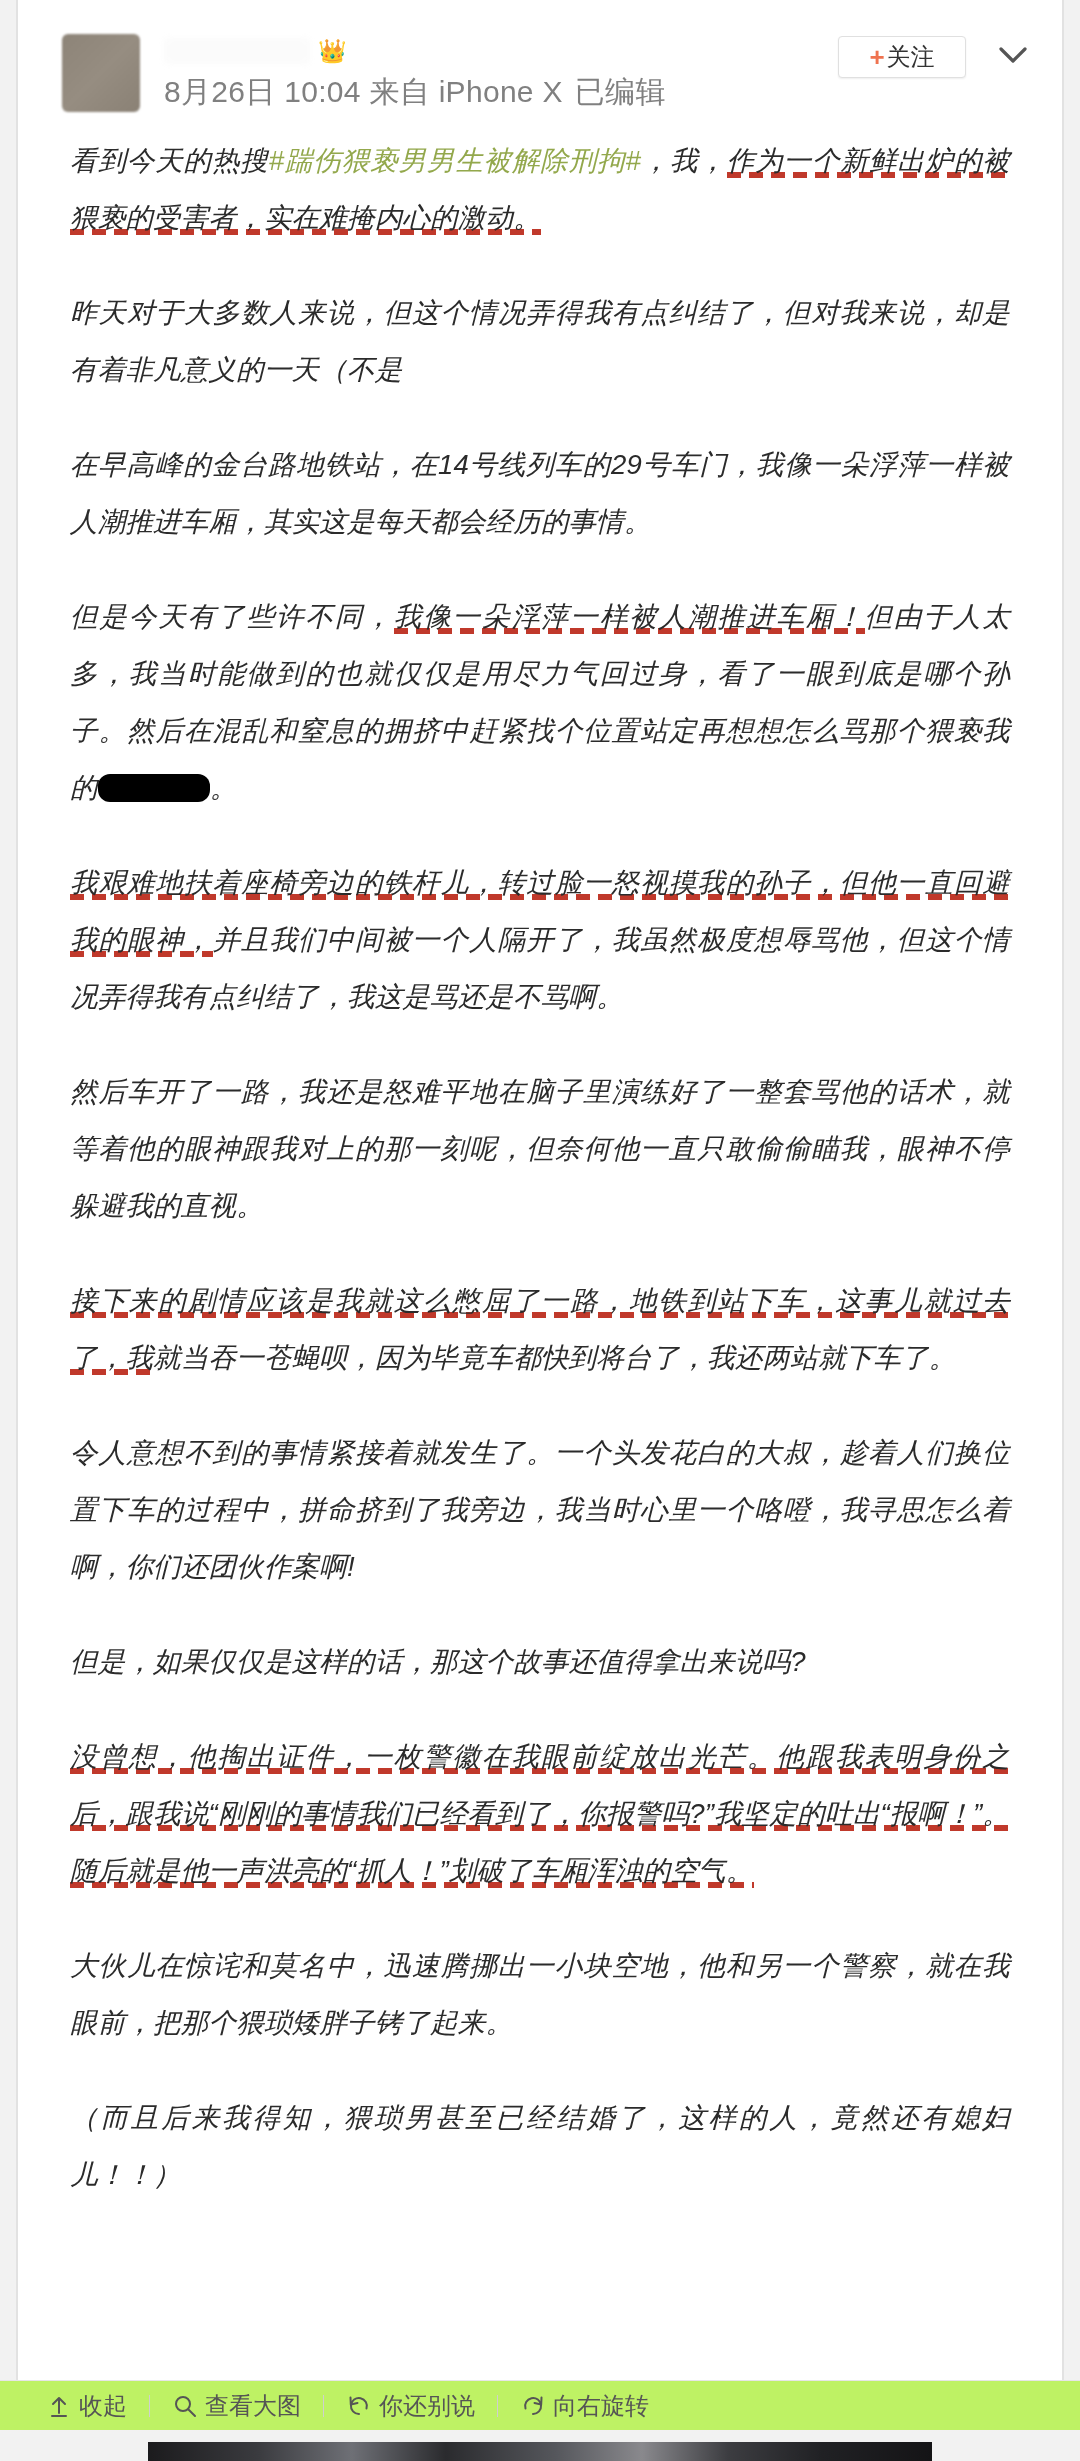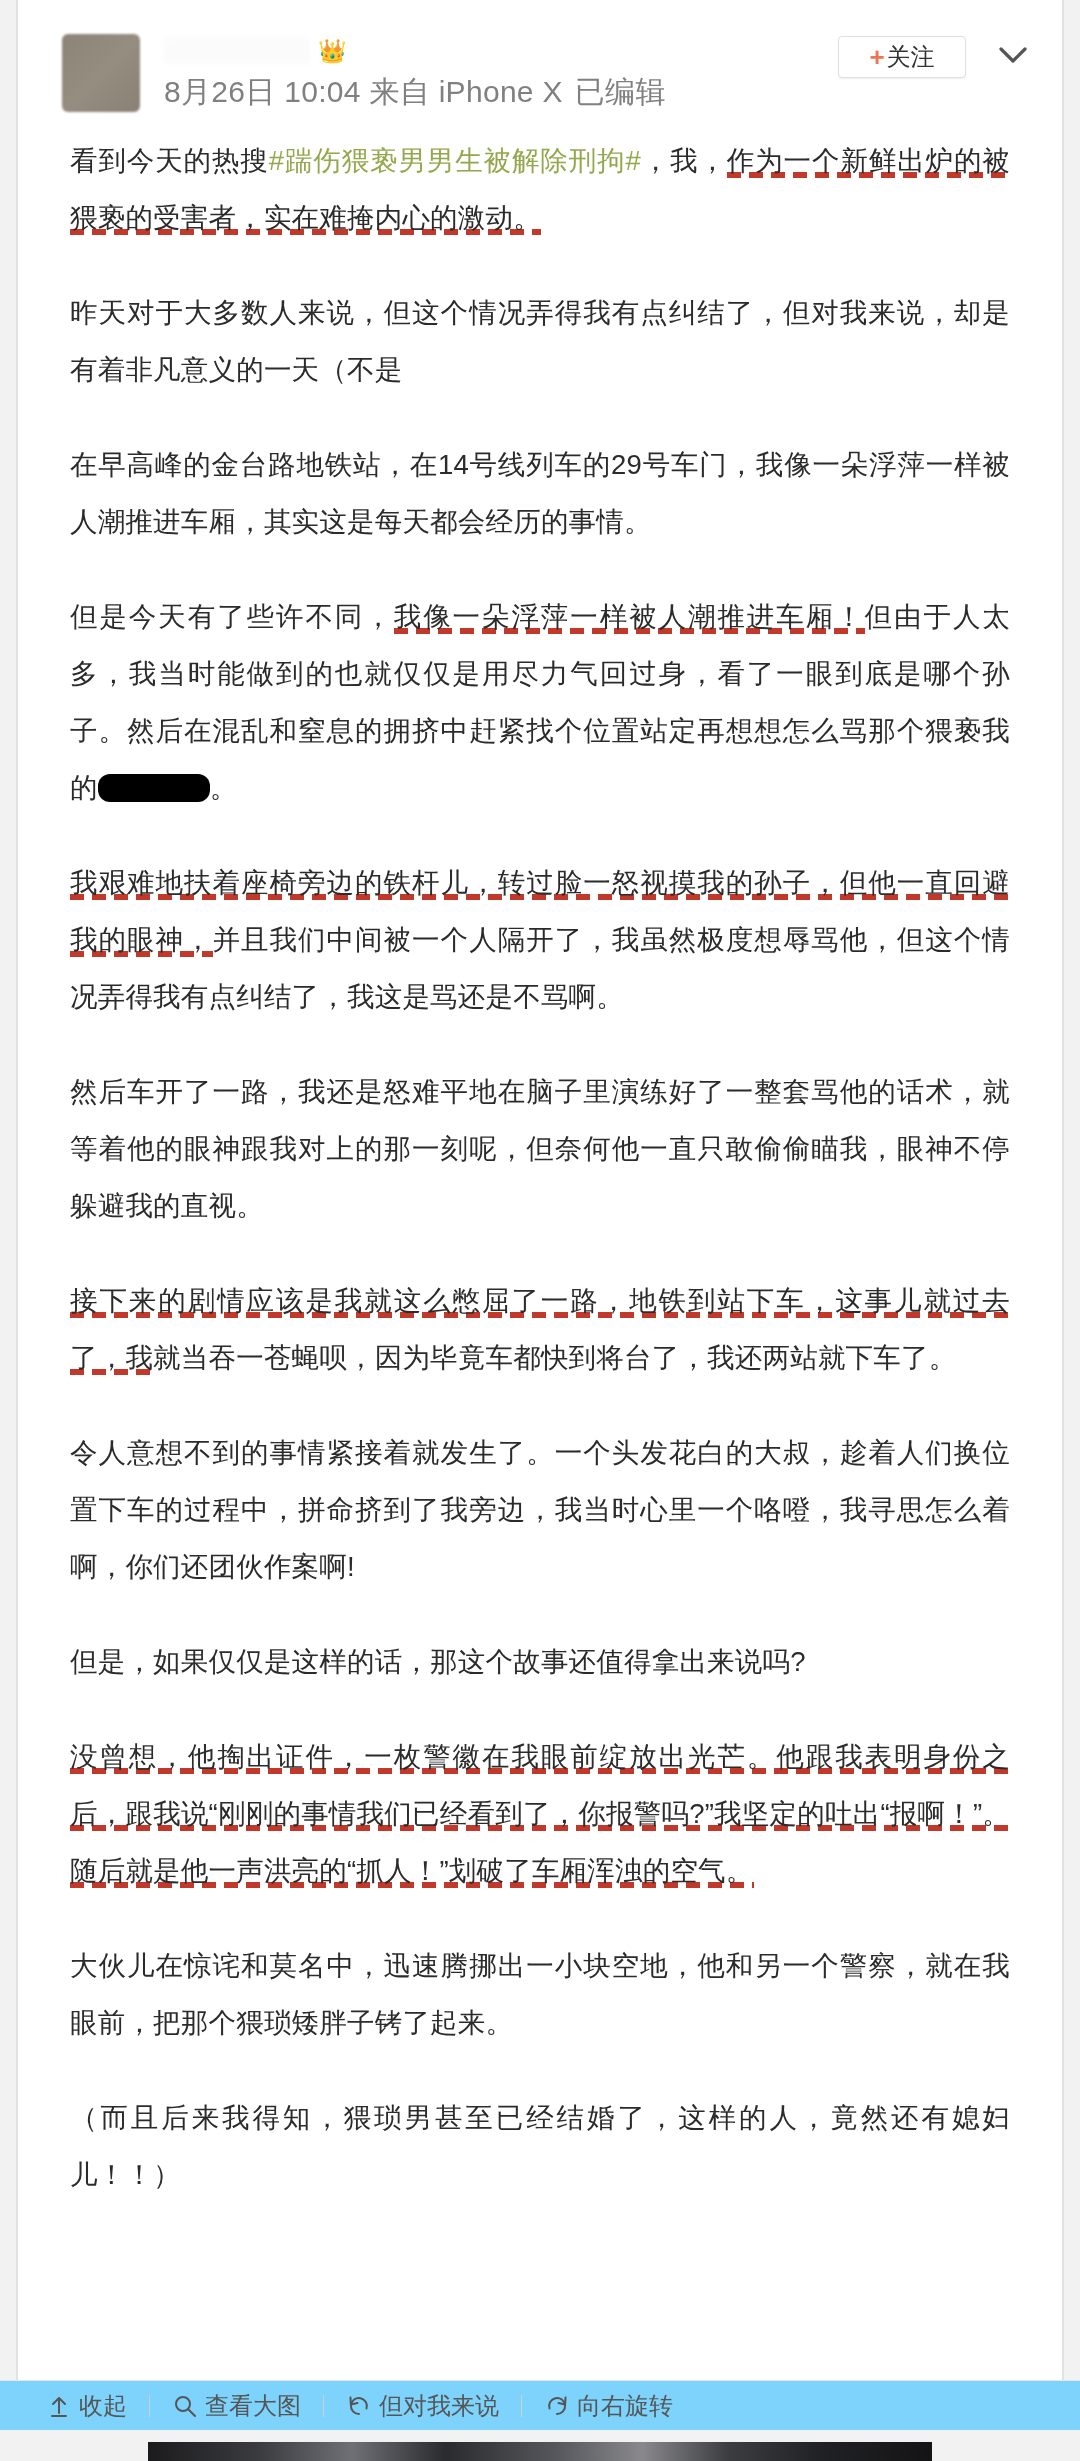--- a/index.html
+++ b/index.html
@@ -151,20 +151,21 @@
     font-size: 27.5px;
     line-height: 57px;
     color: #2b2b2b;
     letter-spacing: 0.2px;
   }
 
   .para {
     margin-bottom: 38px;
     position: relative;
     text-align: justify;
+    font-style: italic;
   }
   .para:last-child { margin-bottom: 0; }
 
   .hashtag { color: #93a84c; }
 
   
   .mk {
     position: relative;
     background-image: linear-gradient(to right, #c0392b 0 14px, transparent 14px 22px);
     background-repeat: repeat-x;
@@ -184,21 +185,21 @@
     vertical-align: -5px;
   }
 
   
   .toolbar {
     position: absolute;
     left: 0;
     bottom: 31px;
     width: 1080px;
     height: 50px;
-    background: #7dd3fc;
+    background: #bef264;
     border-top: 1px solid #e6e6e6;
     display: flex;
     align-items: center;
     padding-left: 46px;
   }
 
   .tool {
     display: flex;
     align-items: center;
     font-size: 24px;
@@ -314,21 +315,21 @@
         <span>查看大图</span>
       </div>
       <div class="tool-sep"></div>
       <div class="tool">
         <span class="ticon">
           <svg width="26" height="26" viewBox="0 0 26 26">
             <path d="M20.5 15.5 A8 8 0 1 0 13 21" fill="none" stroke="#555" stroke-width="2" stroke-linecap="round"></path>
             <path d="M4.5 4.5 L4.8 11.5 L11.5 10" fill="none" stroke="#555" stroke-width="2" stroke-linecap="round" stroke-linejoin="round"></path>
           </svg>
         </span>
-        <span>但对我来说</span>
+        <span>你还别说</span>
       </div>
       <div class="tool-sep"></div>
       <div class="tool">
         <span class="ticon">
           <svg width="26" height="26" viewBox="0 0 26 26">
             <path d="M5.5 15.5 A8 8 0 1 1 13 21" fill="none" stroke="#555" stroke-width="2" stroke-linecap="round"></path>
             <path d="M21.5 4.5 L21.2 11.5 L14.5 10" fill="none" stroke="#555" stroke-width="2" stroke-linecap="round" stroke-linejoin="round"></path>
           </svg>
         </span>
         <span>向右旋转</span>

